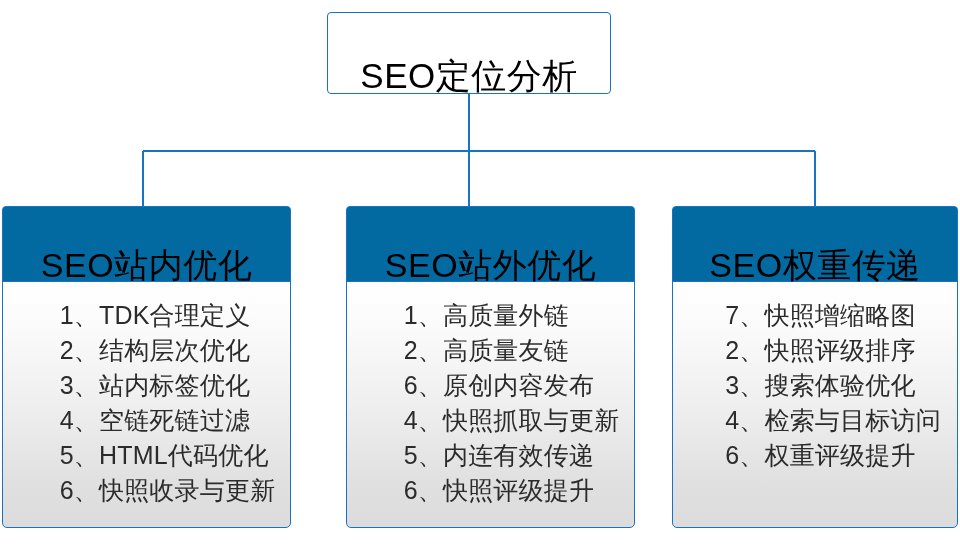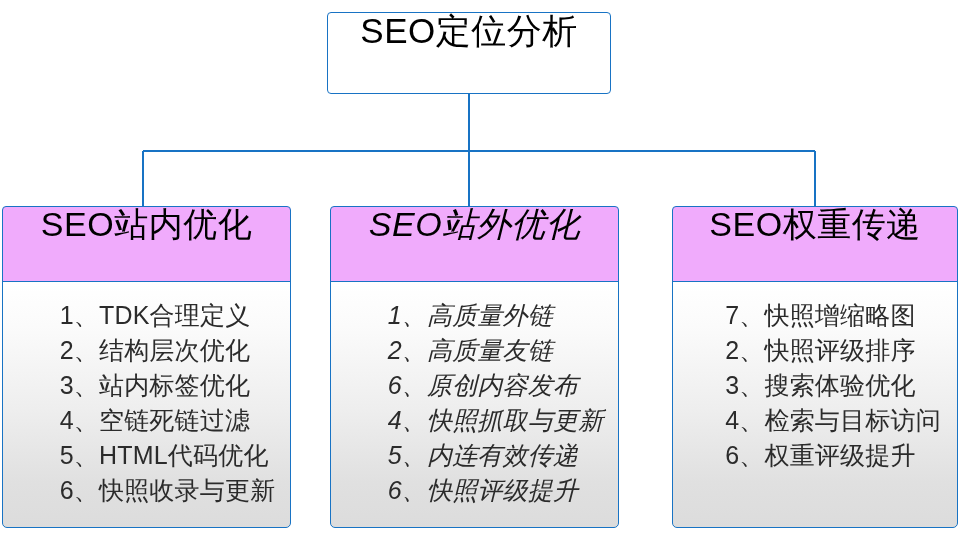--- a/index.html
+++ b/index.html
@@ -39,51 +39,51 @@
     position: absolute;
     left: 327px;
     top: 12px;
     width: 284px;
     height: 82px;
     box-sizing: border-box;
     border: 1.6px solid #1873c4;
     border-radius: 4px;
     background: #ffffff;
     display: flex;
-    align-items: flex-start;
+    align-items: flex-end;
     justify-content: center;
   }
   .root-title {
     font-size: 35px;
     line-height: 1;
     letter-spacing: 0.5px;
     color: #000000;
     white-space: nowrap;
   }
 
   
   .branch {
     position: absolute;
     top: 206px;
     width: 289px;
   }
   .branch-1 { left: 2px; }
-  .branch-2 { left: 330px; font-style: italic; }
+  .branch-2 { left: 346px; }
   .branch-3 { left: 672px; }
   .branch-3 { width: 286px; }
 
   .branch-header {
     box-sizing: border-box;
     height: 77px;
     border: 1.6px solid #1873c4;
     border-top-left-radius: 4px;
     border-top-right-radius: 4px;
-    background: #f0abfc;
+    background: #0369a1;
     display: flex;
-    align-items: flex-start;
+    align-items: flex-end;
     justify-content: center;
   }
   .branch-title {
     font-size: 34px;
     line-height: 1;
     letter-spacing: 0.5px;
     white-space: nowrap;
     color: #000000;
   }
 

